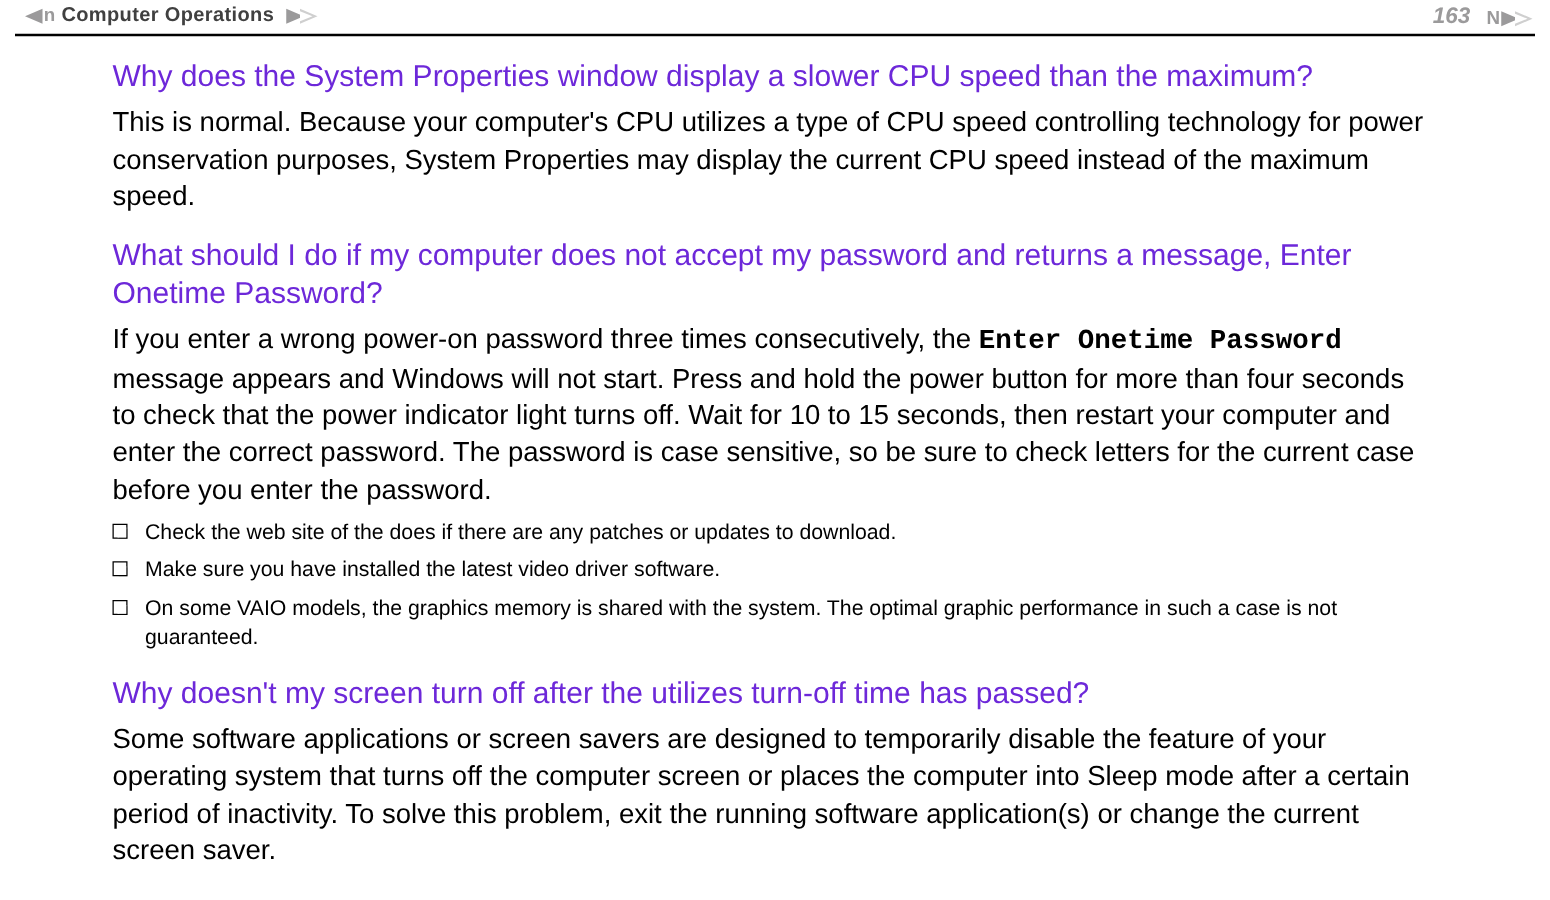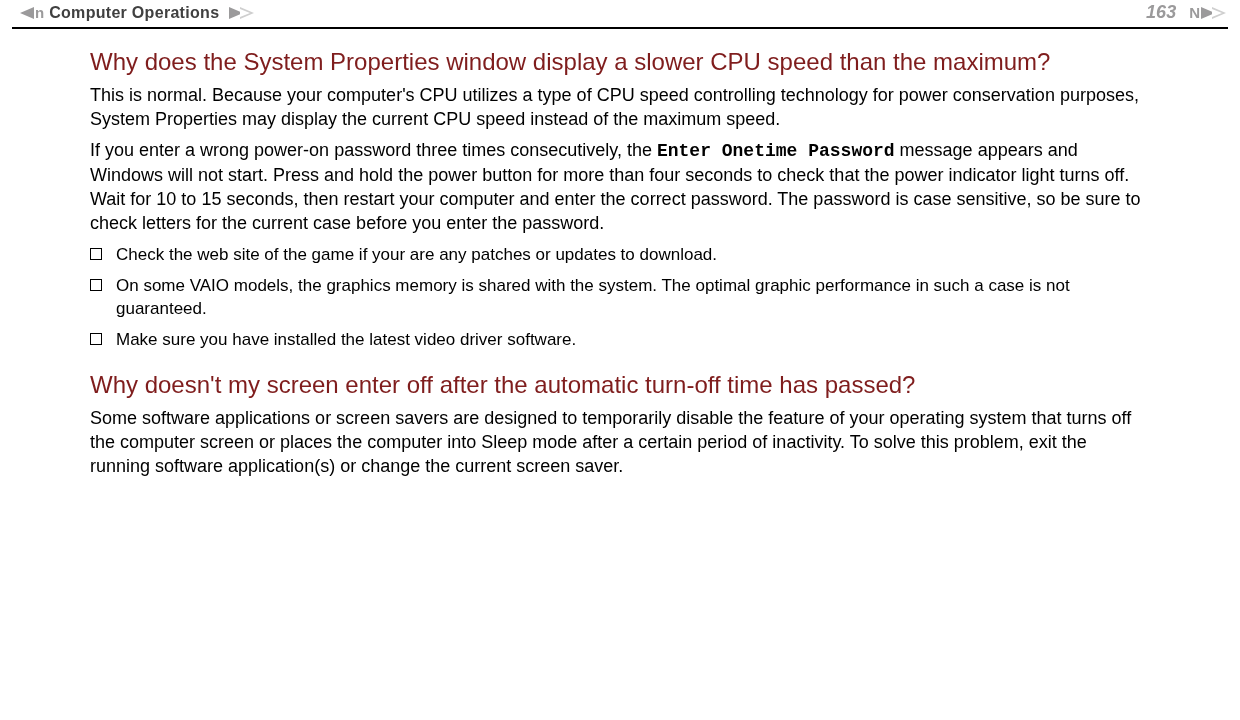--- a/index.html
+++ b/index.html
@@ -30,49 +30,49 @@
     letter-spacing: 0.3px;
   }
   .nav-arrows {
     display: inline-flex;
     align-items: center;
     gap: 0px;
     margin-left: 6px;
   }
   .header-right {
     display: flex;
-    align-items: center;
+    align-items: flex-end;
     gap: 6px;
   }
   .page-number {
     font-weight: bold;
     font-style: italic;
     color: #9b9a9b;
     font-size: 18px;
   }
   .hr {
     border: none;
     border-top: 2px solid #000;
     margin: 0 12px 0 12px;
   }
   .content {
     padding: 18px 90px 10px 90px;
   }
   .q-heading {
-    color: #7f1d1d;
+    color: #6d28d9;
     font-size: 24px;
     font-weight: normal;
     margin: 18px 0 6px 0;
     line-height: 1.25;
   }
   .q-heading.first {
     margin-top: 0px;
   }
   .body-text {
-    font-size: 18px;
+    font-size: 22px;
     line-height: 1.35;
     margin: 4px 4px 6px 0;
   }
   .bold { font-weight: bold; font-family: Liberation Mono, monospace; }
   .list {
     margin: 6px 0 4px 0;
     padding: 0;
     list-style: none;
   }
   .list li {
@@ -167,35 +167,36 @@
     </span>
   </div>
 </div>
 <hr class="hr">
 
 <div class="content">
 
   <h2 class="q-heading first">Why does the System Properties window display a slower CPU speed than the maximum?</h2>
   <p class="body-text">This is normal. Because your computer's CPU utilizes a type of CPU speed controlling technology for power conservation purposes, System Properties may display the current CPU speed instead of the maximum speed.</p>
 
+  <h2 class="q-heading">What should I do if my computer does not accept my password and returns a message, Enter Onetime Password?</h2>
   <p class="body-text">
     <span>If you enter a wrong power-on password three times consecutively, the </span><span class="bold">Enter Onetime Password</span><span> message appears and Windows will not start. Press and hold the power button for more than four seconds to check that the power indicator light turns off. Wait for 10 to 15 seconds, then restart your computer and enter the correct password. The password is case sensitive, so be sure to check letters for the current case before you enter the password.</span>
   </p>
 
   <ul class="list">
     <li>
       <span class="bullet-box"></span>
-      <span>Check the web site of the game if your are any patches or updates to download.</span>
+      <span>Check the web site of the does if there are any patches or updates to download.</span>
+    </li>
+    <li>
+      <span class="bullet-box"></span>
+      <span>Make sure you have installed the latest video driver software.</span>
     </li>
     <li>
       <span class="bullet-box"></span>
       <span>On some VAIO models, the graphics memory is shared with the system. The optimal graphic performance in such a case is not guaranteed.</span>
     </li>
-    <li>
-      <span class="bullet-box"></span>
-      <span>Make sure you have installed the latest video driver software.</span>
-    </li>
   </ul>
 
-  <h2 class="q-heading">Why doesn't my screen enter off after the automatic turn-off time has passed?</h2>
+  <h2 class="q-heading">Why doesn't my screen turn off after the utilizes turn-off time has passed?</h2>
   <p class="body-text">Some software applications or screen savers are designed to temporarily disable the feature of your operating system that turns off the computer screen or places the computer into Sleep mode after a certain period of inactivity. To solve this problem, exit the running software application(s) or change the current screen saver.</p>
 
 </div>
 
 </body></html>

